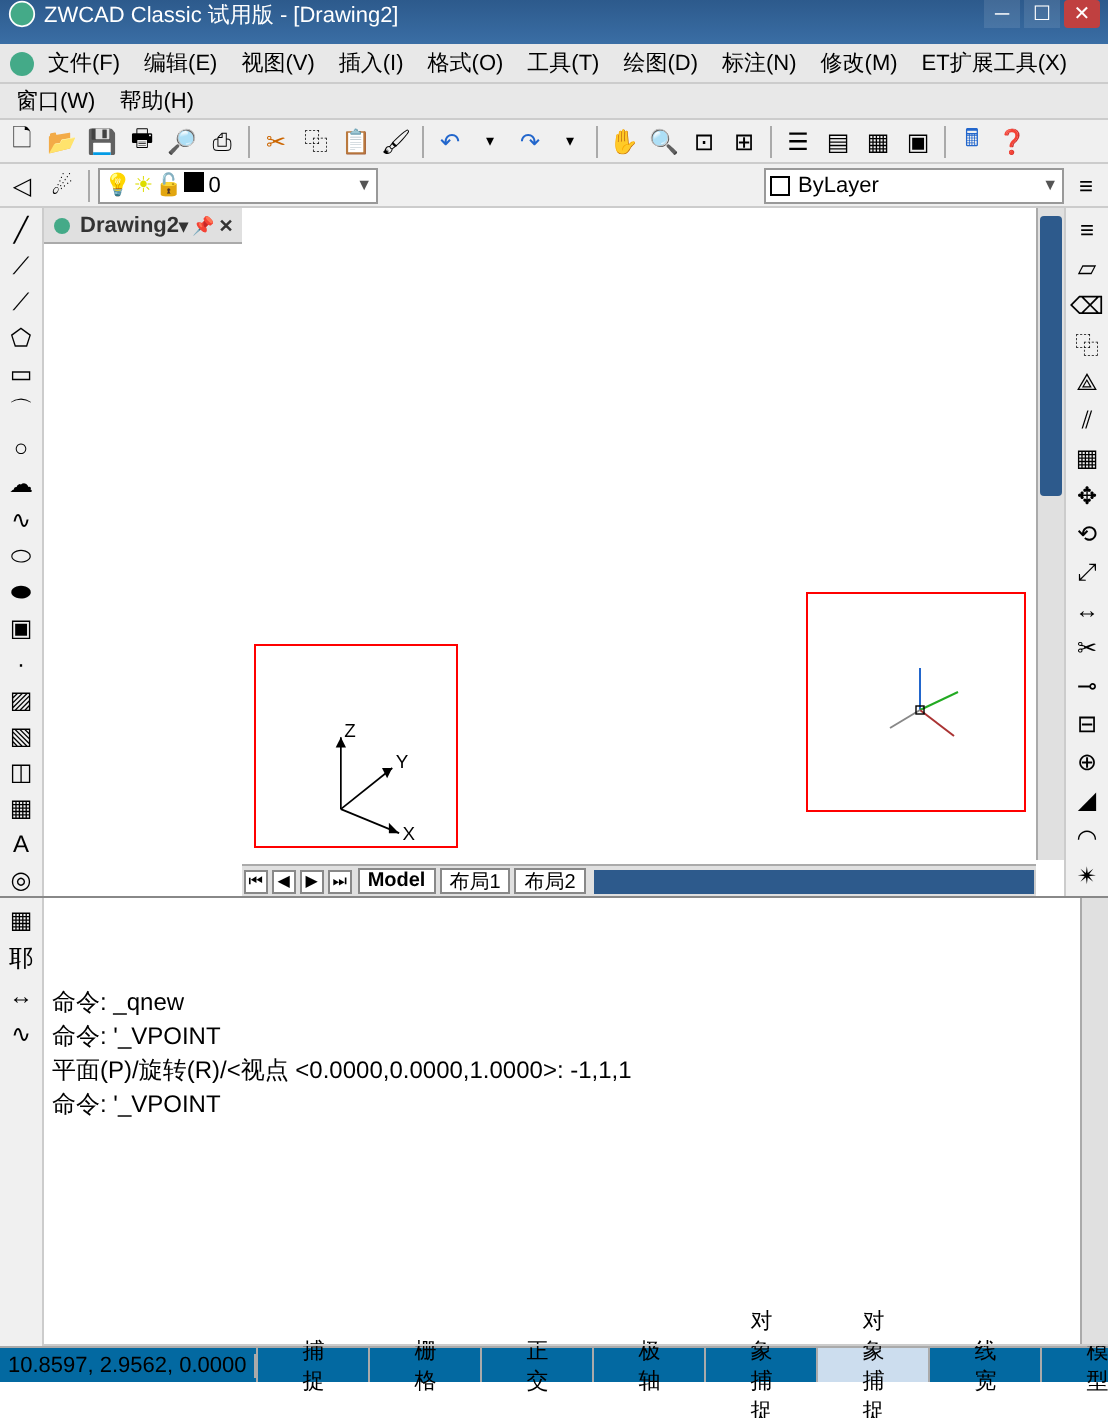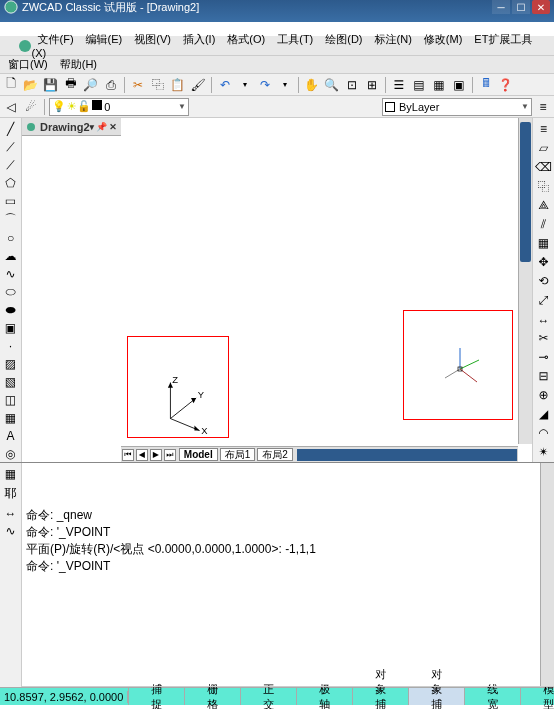--- a/index.html
+++ b/index.html
@@ -2,21 +2,21 @@
 <html><head>
 <meta charset="utf-8">
 <style>
 * { margin: 0; padding: 0; box-sizing: border-box; font-family: "Microsoft YaHei", sans-serif; }
 body { width: 554px; height: 709px; overflow: hidden; background: #fff; font-size: 11px; }
 .titlebar { height: 22px; background: linear-gradient(#2d5a8c, #3a6ea5); color: #fff; display: flex; align-items: flex-start; padding: 0 4px; }
 .titlebar .icon { width: 14px; height: 14px; margin-right: 4px; }
 .titlebar .title { flex: 1; font-size: 11px; }
 .titlebar .winbtn { width: 18px; height: 14px; margin-left: 2px; background: rgba(255,255,255,0.1); display: flex; align-items: center; justify-content: center; cursor: pointer; font-size: 10px; }
 .titlebar .close { background: #c04040; border-radius: 2px; }
-.menubar { height: 20px; background: #e8e8e8; display: flex; align-items: center; padding: 0 18px; border-bottom: 1px solid #ccc; margin-top: 14px; }
+.menubar { height: 20px; background: #e8e8e8; display: flex; align-items: center; padding: 0 4px; border-bottom: 1px solid #ccc; }
 .menubar .mitem { padding: 2px 6px; cursor: pointer; font-size: 11px; }
 .menubar2 { height: 18px; background: #e8e8e8; display: flex; align-items: center; padding: 0 2px; border-bottom: 1px solid #ccc; }
 .menubar2 .mitem { padding: 1px 6px; cursor: pointer; font-size: 11px; }
 .toolbar { height: 22px; background: #f0f0f0; display: flex; align-items: center; padding: 0 2px; border-bottom: 1px solid #ccc; gap: 2px; }
 .tbtn { width: 18px; height: 18px; display: flex; align-items: center; justify-content: center; cursor: pointer; border: 1px solid transparent; font-size: 12px; }
 .sep { width: 1px; height: 16px; background: #aaa; margin: 0 2px; }
 .layer-row { height: 22px; background: #f0f0f0; display: flex; align-items: center; padding: 0 2px; border-bottom: 1px solid #ccc; gap: 2px; }
 .layer-combo { height: 18px; border: 1px solid #999; background: #fff; display: flex; align-items: center; padding: 0 2px; font-size: 11px; }
 .layer-combo .lc-icons { display: flex; gap: 1px; margin-right: 2px; }
 .layer-combo .dd { margin-left: auto; font-size: 8px; color: #555; }
@@ -38,21 +38,21 @@
 .canvas .hbar .hscroll .ht { position:absolute; left:0; width:220px; top:0; bottom:0; background:#2d5a8c; }
 .redbox { position: absolute; border: 1px solid red; }
 .ucs { position: absolute; left: 34px; bottom: 28px; width: 60px; height: 60px; }
 .cmd-area { display:flex; height: 225px; border-top:1px solid #888; }
 .cmd-left { width:22px; background:#f0f0f0; border-right:1px solid #ccc; display:flex; flex-direction:column; align-items:center; gap:1px; padding-top:2px; }
 .cmd-body { flex:1; display:flex; background:#fff; }
 .cmd-out { flex:1; padding:2px 4px; font-family:"SimSun",monospace; font-size:12px; white-space:pre; overflow:hidden; border-bottom:1px solid #ccc; position:relative; }
 .cmd-out .vsb { position:absolute; right:0; top:0; bottom:0; width:14px; background:#e0e0e0; border-left:1px solid #aaa; }
 .cmd-in { height:16px; display:flex; align-items:center; padding:0 4px; font-family:"SimSun",monospace; font-size:12px; }
 .cmd-in input { flex:1; border:none; outline:none; font-family:inherit; font-size:inherit; }
-.status { height:18px; background:#5eead4; border-top:1px solid #aaa; display:flex; align-items:center; font-size:11px; }
+.status { height:18px; background:#0369a1; border-top:1px solid #aaa; display:flex; align-items:center; font-size:11px; }
 .status .coords { flex:0 0 auto; padding:0 4px; border-right:1px solid #aaa; }
 .status .spacer { flex:1; }
 .status .sbtn { padding:0 22px; border-left:1px solid #aaa; cursor:pointer; height:100%; display:flex; align-items:center; }
 .status .sbtn.active { background:#cde; }
 svg { display:block; }
 </style>
 </head>
 <body>
 
 <div class="titlebar">

